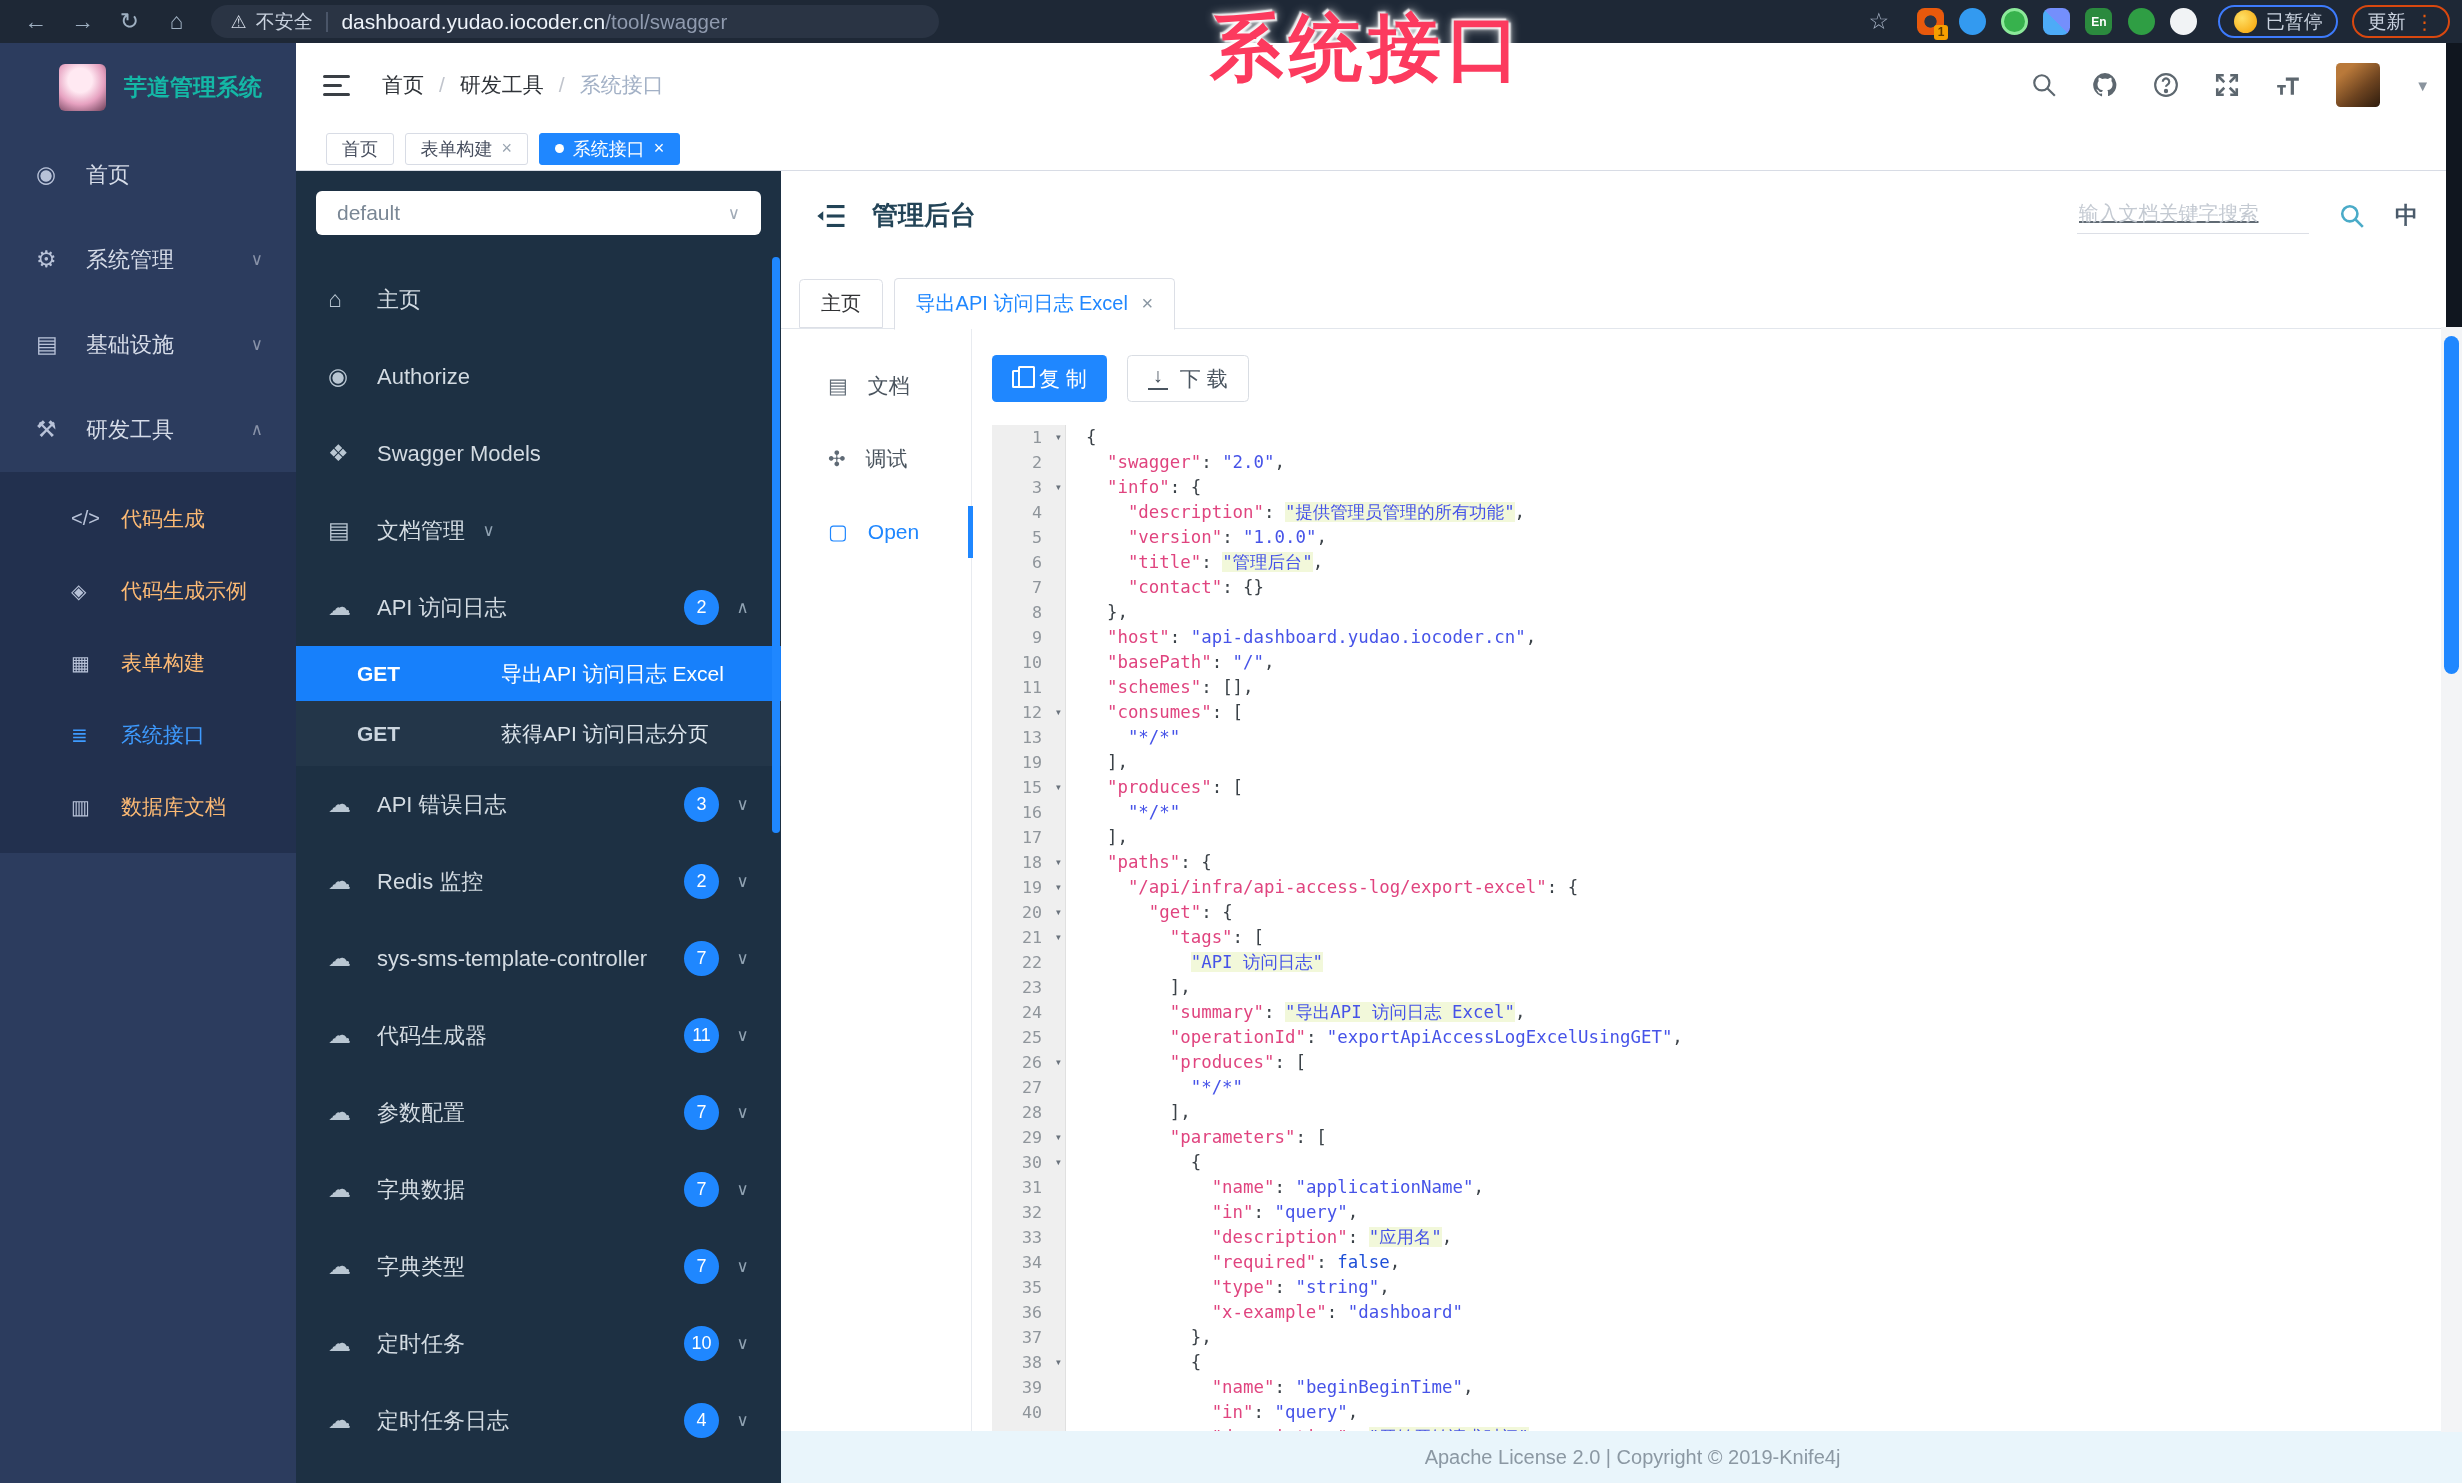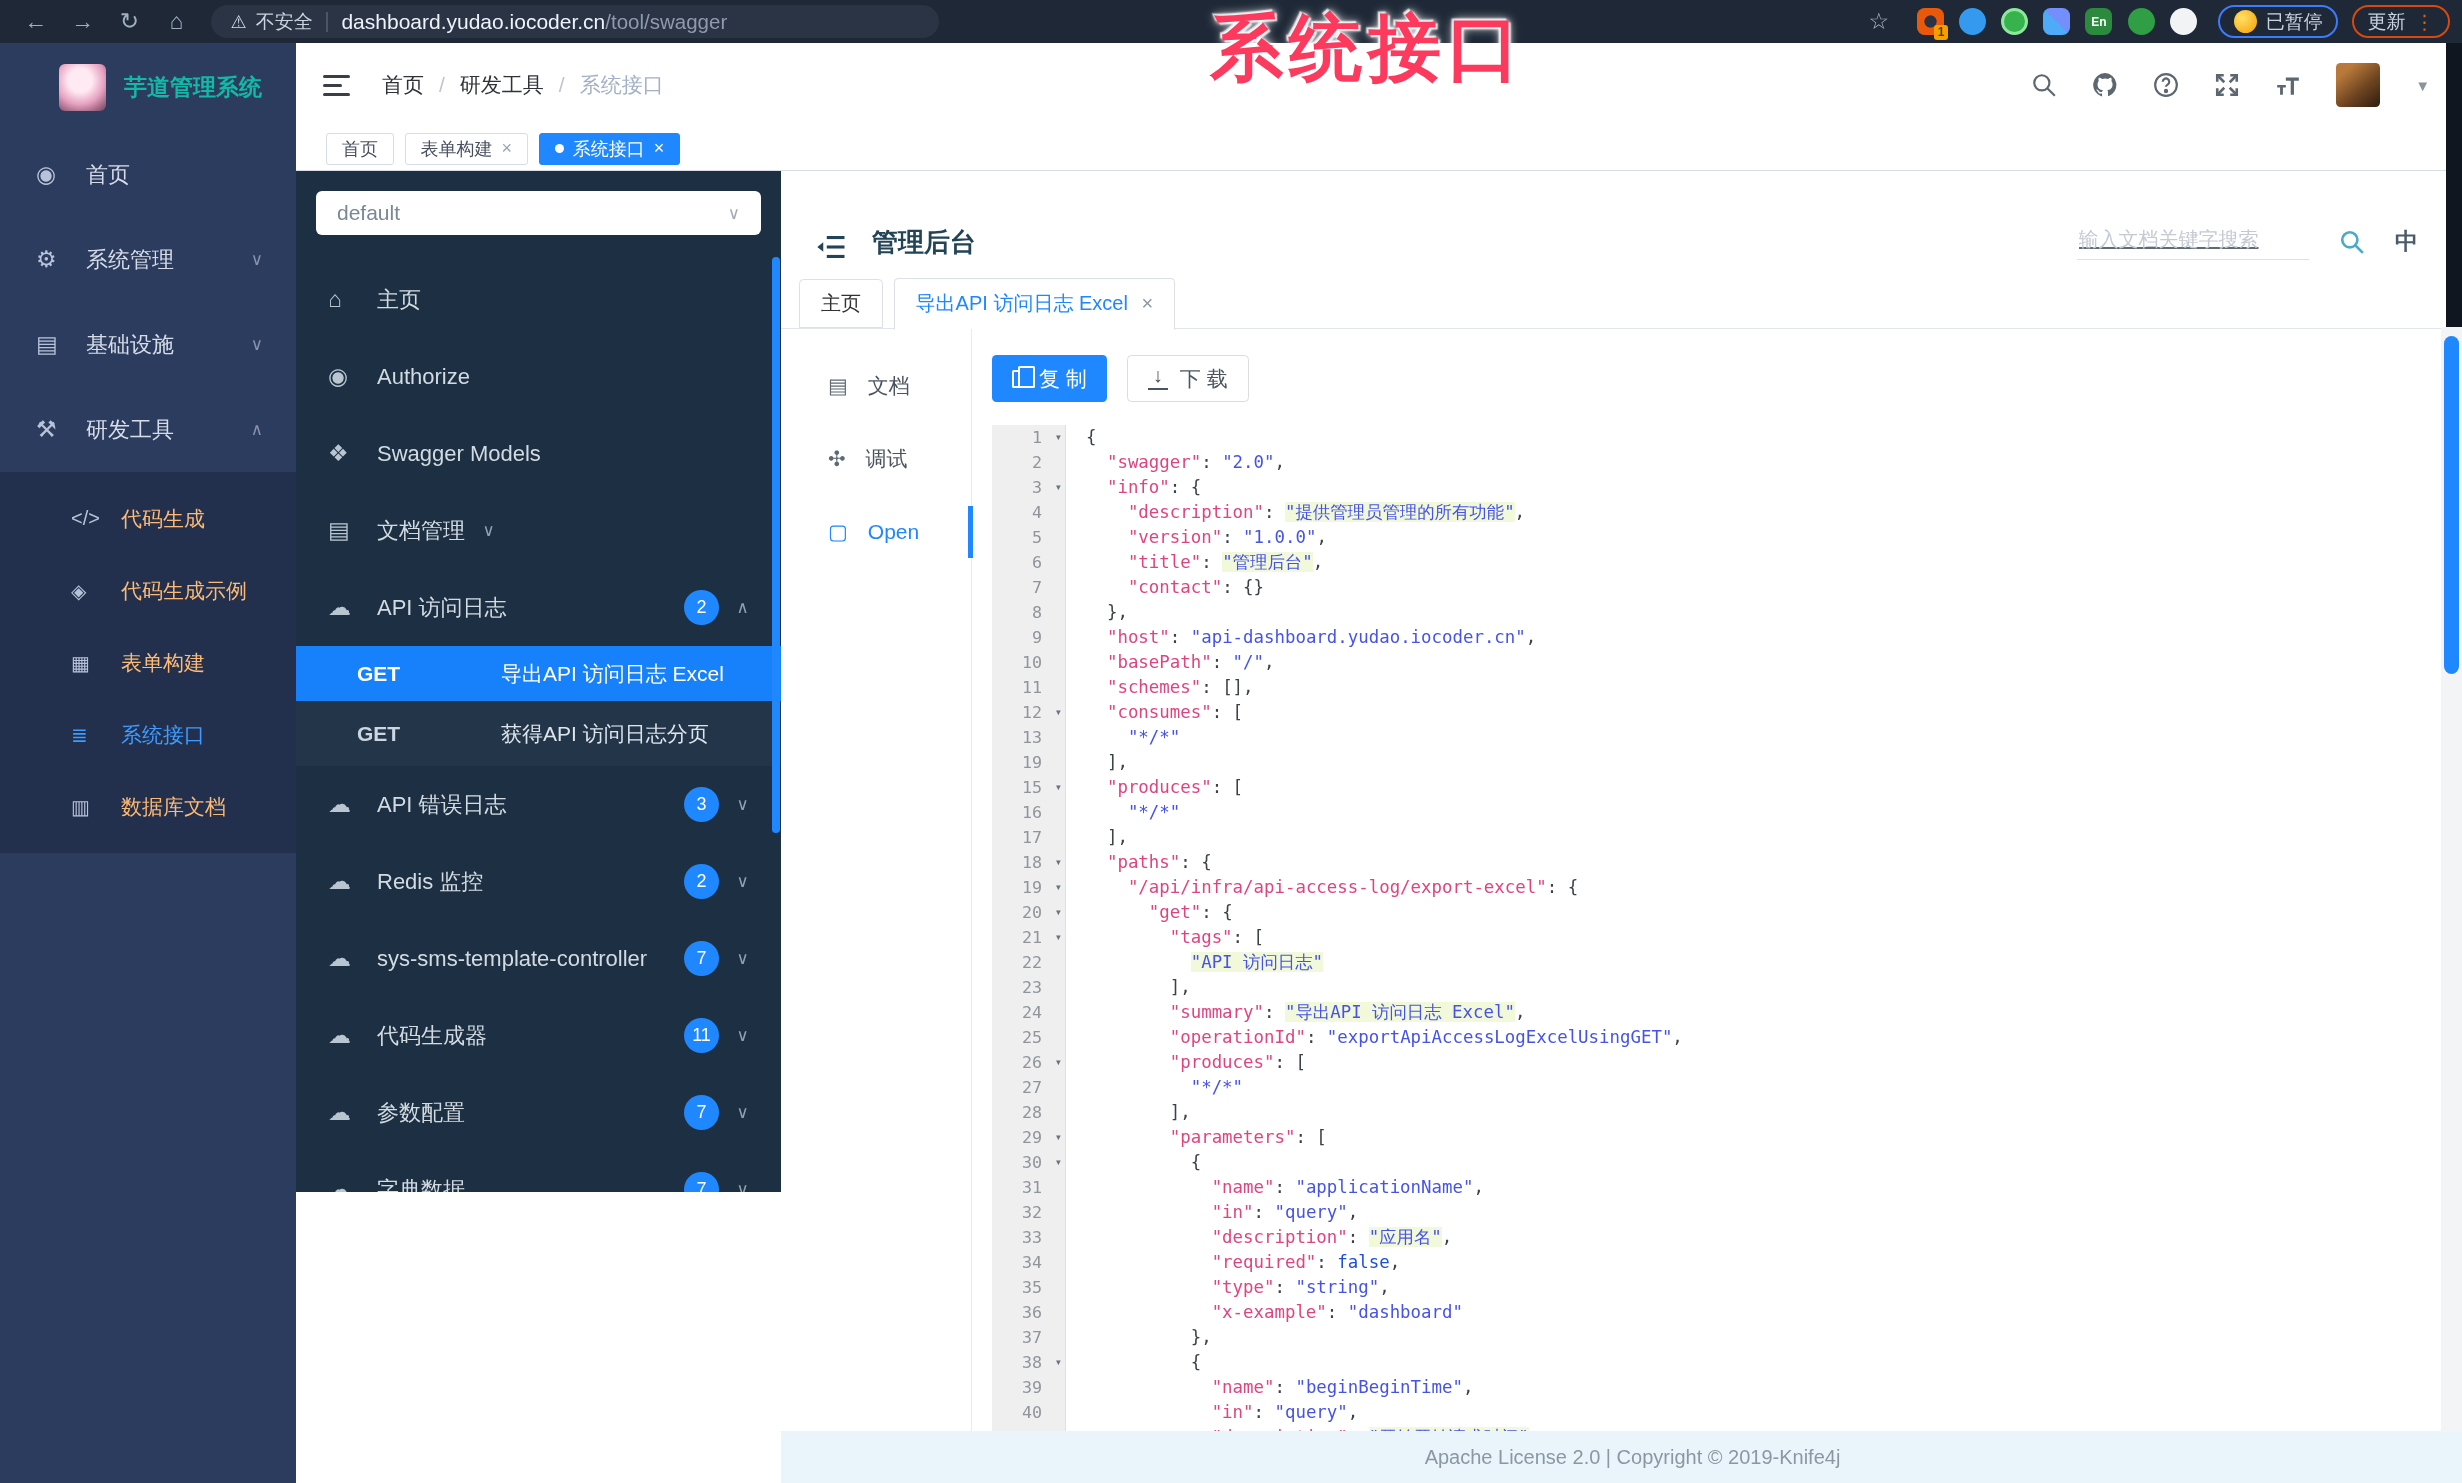--- a/index.html
+++ b/index.html
@@ -58,42 +58,42 @@
 
   
   .tag-bar { position:absolute; left:296px; top:127px; width:2167px; height:44px; background:#fff; border-bottom:1.5px solid #d8dce5; display:flex; align-items:center; padding-left:30px; gap:10.6px; }
   .chip { height:32px; border:1.5px solid #d8dce5; border-radius:3px; background:#fff; display:flex; align-items:center; padding:0 15px; font-size:18px; color:#495060; gap:9px; }
   .chip .x { font-size:18px; color:#9aa5b1; }
   .chip.active { background:#1f87ff; border-color:#1f87ff; color:#fff; }
   .chip.active .x { color:#fff; }
   .chip .dot { width:9px; height:9px; border-radius:50%; background:#fff; }
 
   
-  .sw-sidebar { position:absolute; left:296px; top:171px; width:485px; height:1021px; background:#1d3043; overflow:hidden; }
+  .sw-sidebar { position:absolute; left:296px; top:171px; width:485px; height:1312px; background:#1d3043; overflow:hidden; }
   .sw-select { margin:20px 20px 26px 20px; height:44px; background:#fff; border-radius:6px; display:flex; align-items:center; padding:0 21px; }
   .sw-select .val { font-size:21px; color:#7a8795; }
   .sw-select .car { margin-left:auto; font-size:16.7px; color:#a0aab6; }
   .sw-row { height:77px; display:flex; align-items:center; padding:0 27px 0 32px; }
   .sw-ic { width:49px; font-size:23px; color:#b9c6d2; }
   .sw-label { font-size:22px; color:#d3dbe2; }
   .sw-badge { margin-left:auto; min-width:35px; height:35px; border-radius:17.4px; background:#1f87ff; color:#fff; font-size:18px; display:flex; align-items:center; justify-content:center; padding:0 4.5px; }
   .sw-chev { margin-left:12px; font-size:16.7px; color:#90a2b2; width:23px; text-align:center; }
   .sw-get { display:flex; align-items:center; padding-left:61px; }
   .sw-get .meth { font-size:21px; font-weight:700; width:144px; }
   .sw-get .glabel { font-size:21px; }
   .sw-get.active { height:55px; background:#1780fb; }
   .sw-get.active .meth, .sw-get.active .glabel { color:#ffffff; }
   .sw-get.plain { height:65px; background:#233649; }
   .sw-get.plain .meth { color:#ccd6e0; }
   .sw-get.plain .glabel { color:#dde5ec; }
   .sw-scroll { position:absolute; right:1.5px; top:86px; width:7.6px; height:576px; background:#1f87ff; border-radius:3.8px; }
 
   
   .sw-main { position:absolute; left:781px; top:171px; width:1682px; height:1312px; background:#fff; }
-  .m-head { height:89px; display:flex; align-items:flex-end; padding:0 45px 0 36px; }
+  .m-head { height:89px; display:flex; align-items:center; padding:0 45px 0 36px; }
   .m-title { font-size:26px; font-weight:600; color:#234457; margin-left:26px; }
   .m-right { margin-left:auto; display:flex; align-items:center; gap:30px; }
   .m-search-wrap { display:flex; flex-direction:column; }
   .m-search { border:none; outline:none; width:232px; font-size:20px; color:#606a73; border-bottom:1.5px solid #dcdfe6; padding:4.5px 1.5px 7.6px 1.5px; background:transparent;text-decoration:underline; }
   .m-search::placeholder { color:#c4cad2; }
   .lang { font-size:23px; color:#4a5a6a; font-weight:600; }
   .m-tabs { position:absolute; left:0; top:99px; width:100%; height:59px; border-bottom:1.5px solid #e2e6ec; display:flex; align-items:flex-end; padding-left:18px; gap:10.6px; }
   .tab { height:49px; background:#fff; border:1.5px solid #dcdfe6; border-radius:4.5px 4.5px 0 0; display:flex; align-items:center; padding:0 21px; font-size:20px; color:#303133; gap:13.6px; }
   .tab.active { color:#1f87ff; border-bottom-color:#fff; margin-bottom:-1.5px; height:52px; }
   .tab .x { color:#8a97a3; font-size:20px; }

